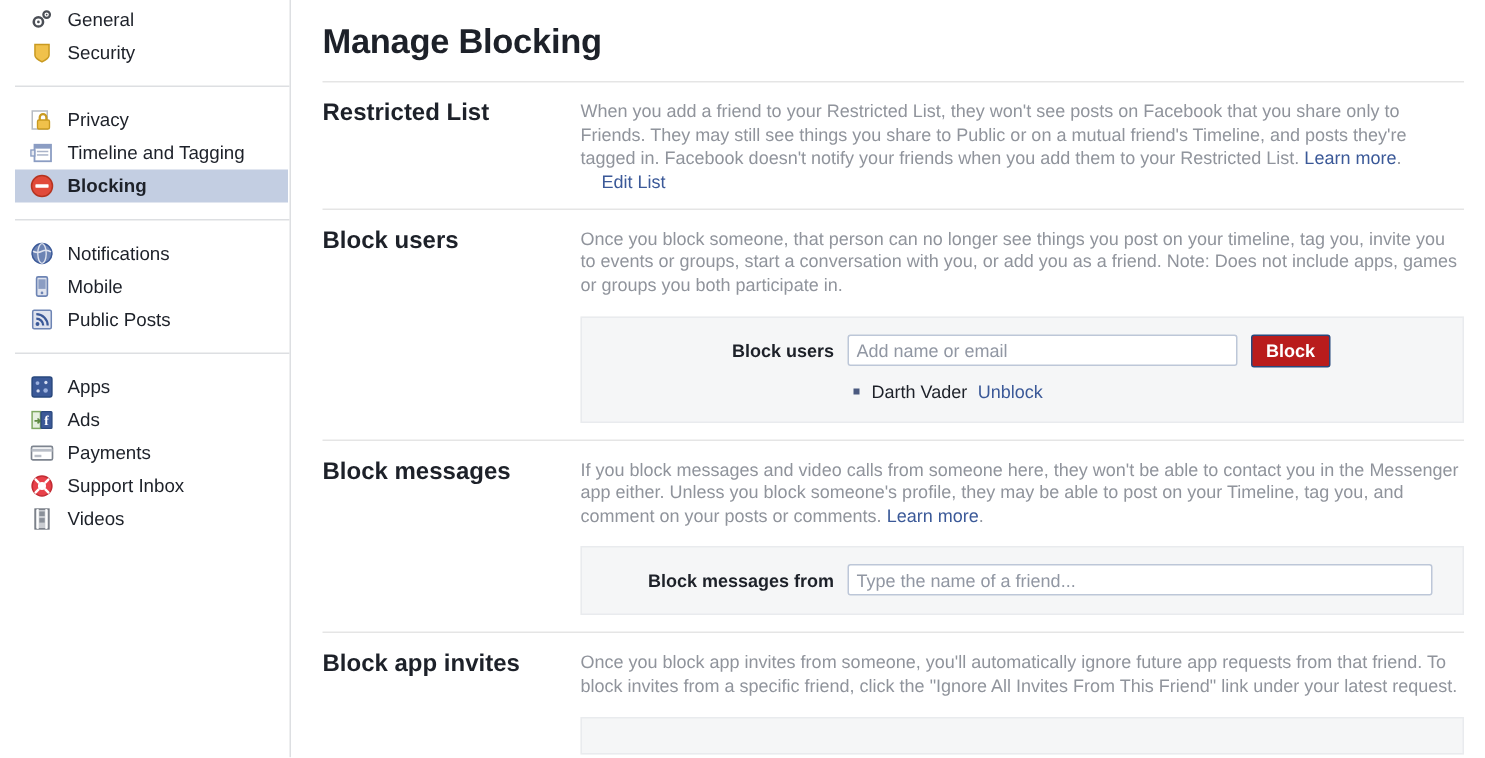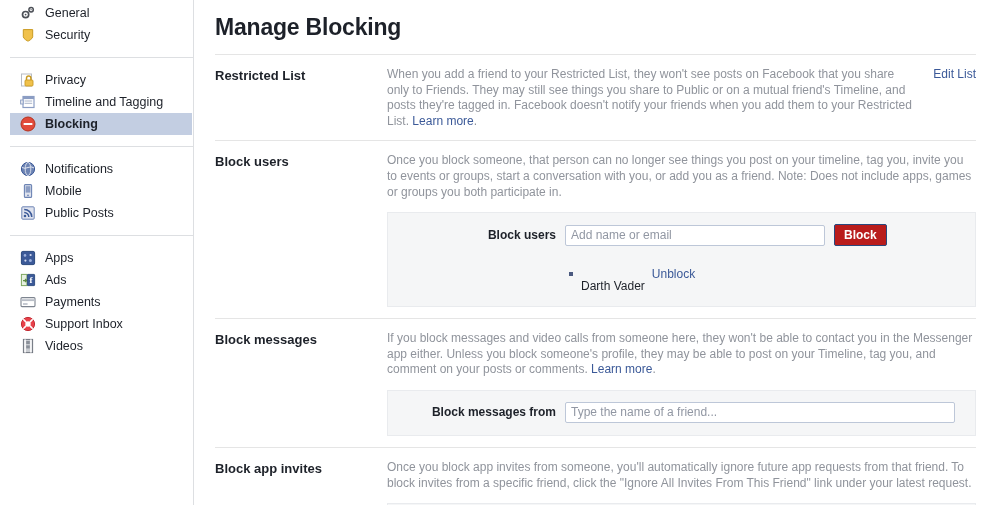--- a/index.html
+++ b/index.html
@@ -102,34 +102,35 @@
   .section {
     display: flex;
     align-items: flex-start;
     padding: 12px 0 11px 0;
     border-bottom: 1px solid #e5e5e5;
   }
   .section:last-child { border-bottom: none; }
   .sec-title {
     width: 172px;
     min-width: 172px;
-    font-size: 13px;
+    font-size: 16px;
     font-weight: bold;
     color: #1d2129;
     padding-top: 1px;
     line-height: 15px;
   }
   .sec-body {
     flex: 1;
     min-width: 0;
     position: relative;
   }
   .sec-desc-row {
     display: flex;
     align-items: flex-start;
+    flex-direction: column;
   }
   .sec-desc {
     flex: 1;
     font-size: 12px;
     line-height: 15.6px;
     color: #90949c;
   }
   .sec-desc a, .inline-link {
     color: #3b5998;
     text-decoration: none;
@@ -210,21 +211,21 @@
     color: #1d2129;
     line-height: 16px;
   }
   .bullet {
     width: 4px;
     height: 4px;
     background: #4b5a80;
     margin-right: 8px;
     display: inline-block;
   }
-  .blocked-name { margin-right: 7px; margin-top: 24px; }
+  .blocked-name { margin-right: 7px; }
   .unblock-link {
     color: #3b5998;
     text-decoration: none;
     cursor: pointer;
   }
 </style>
 </head>
 <body>
 
 <div class="page">

